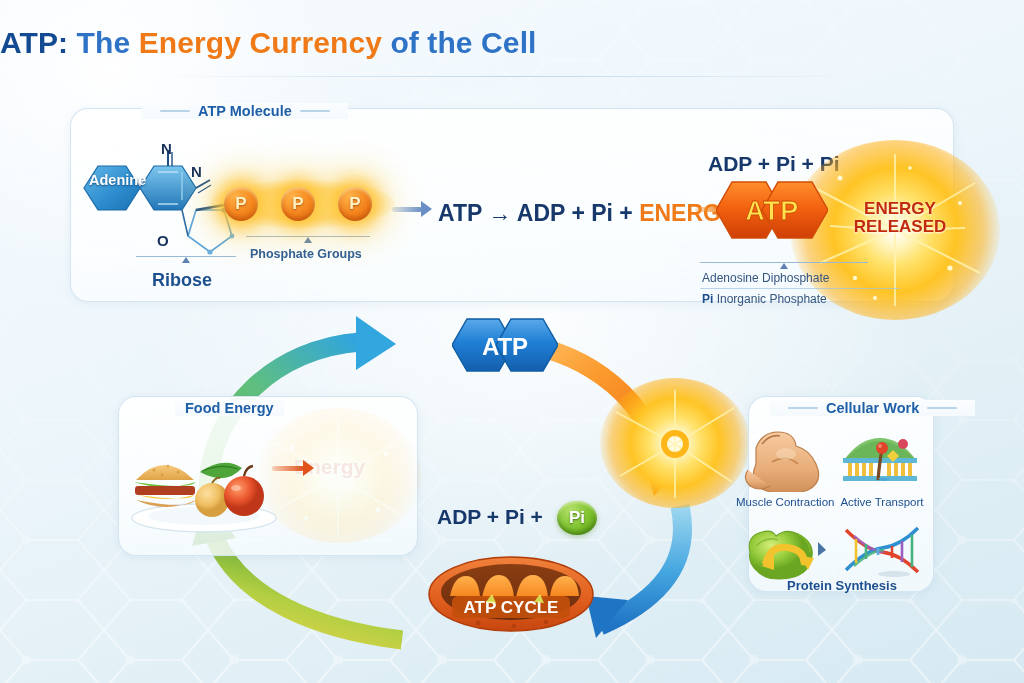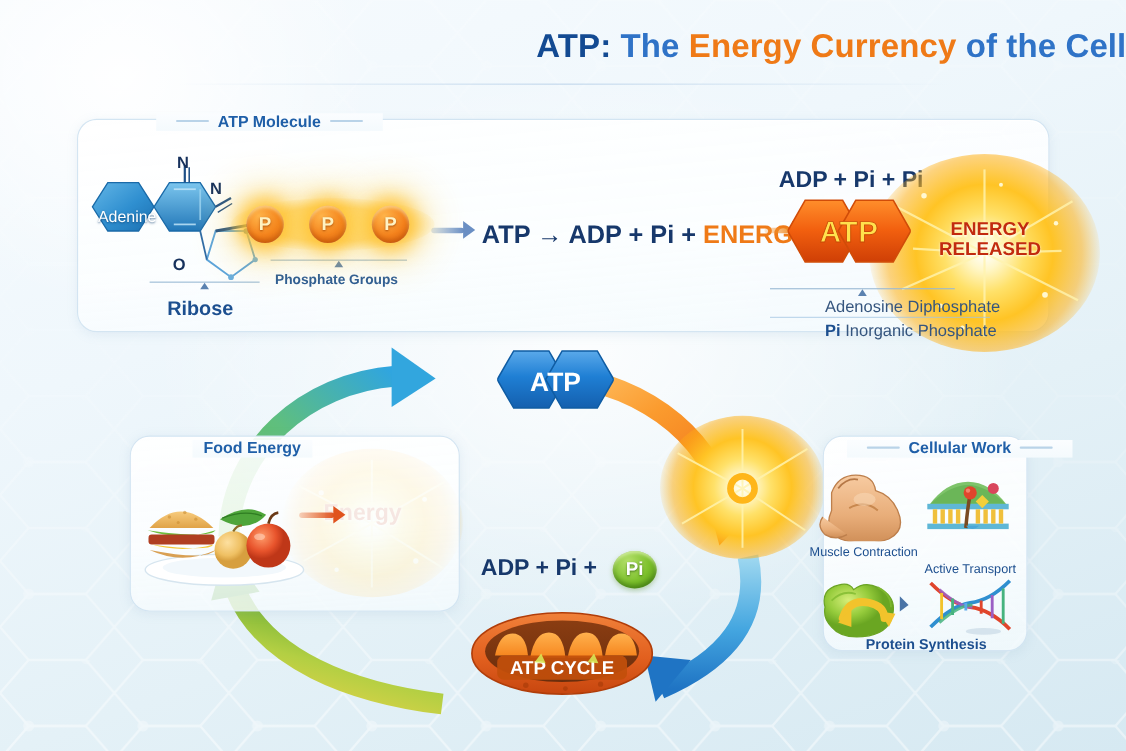--- a/index.html
+++ b/index.html
@@ -10,21 +10,21 @@
     position: relative;
   }
   
   #bg-mesh { position:absolute; inset:0; opacity:.55; pointer-events:none; }
   #bg-glow-tl { position:absolute; left:-120px; top:-140px; width:460px; height:420px;
      background: radial-gradient(ellipse at center, rgba(255,255,255,.95), rgba(255,255,255,0) 70%); }
   #bg-glow-c { position:absolute; left:120px; top:60px; width:820px; height:520px;
      background: radial-gradient(ellipse at center, rgba(255,255,255,.85), rgba(255,255,255,0) 68%); }
 
   
-  .title-wrap { position:absolute; left:0; top:26px; width:1024px; text-align:right; z-index:6;padding-left:36px; }
+  .title-wrap { position:absolute; left:0; top:26px; width:1024px; text-align:left; z-index:6; }
   .title { font-size:30px; font-weight:bold; letter-spacing:.1px; white-space:nowrap; }
   .t-navy { color:#134a92; }
   .t-blue { color:#2f73c7; }
   .t-orange { color:#ef7a17; }
   .title-rule { position:absolute; left:160px; top:76px; width:704px; height:1px;
      background:linear-gradient(to right, rgba(140,180,220,0), rgba(150,185,220,.55), rgba(140,180,220,0)); z-index:5;}
 
   
   .card {
     position:absolute; border-radius:18px;
@@ -78,21 +78,21 @@
      font-weight:bold; letter-spacing:.5px; }
 
   
   .burst { position:absolute; border-radius:50%; pointer-events:none;
      background: radial-gradient(circle at center, #ffffff 0%, #fff7c9 11%, #ffe169 26%, #ffc425 45%, rgba(255,176,20,.55) 64%, rgba(255,170,20,0) 78%); }
   .rays { position:absolute; pointer-events:none; }
 
   .energy-released { position:absolute; font-size:17px; font-weight:bold; color:#c22a0e;
      line-height:1.08; text-align:center; text-shadow:0 1px 2px rgba(255,255,255,.9); white-space:nowrap; z-index:6;}
 
-  .legend { position:absolute; font-size:15px; color:#35557e; white-space:nowrap;margin-left:48px; }
+  .legend { position:absolute; font-size:12px; color:#35557e; white-space:nowrap; }
   .legend b { color:#1d4f8f; }
   .legend-rule { position:absolute; height:1px; background:rgba(160,195,225,.7); }
 
   
   #cycle-svg { position:absolute; left:180px; top:300px; width:680px; height:360px; }
   .cyc-label { position:absolute; font-weight:bold; white-space:nowrap; }
 
   
   .icon-cap { position:absolute; font-size:11.5px; color:#1d4f8f; white-space:nowrap; text-align:center;}
   .icon-cap.big { font-size:13px; font-weight:bold; }
@@ -168,21 +168,21 @@
 
   <path d="M118 72 L152 66" stroke="#1e4f86" stroke-width="2.6"></path>
   <circle cx="152" cy="66" r="3" fill="#ffd24d"></circle>
   <circle cx="146" cy="72" r="2.6" fill="#3f7fbb"></circle>
   <circle cx="132" cy="114" r="2.6" fill="#6aaede"></circle>
   <circle cx="154" cy="98" r="2.4" fill="#6aaede"></circle>
 </svg>
 <div class="atom" style="left:161px; top:140px;">N</div>
 <div class="atom" style="left:191px; top:163px;">N</div>
 <div class="atom" style="left:157px; top:232px;">O</div>
-<div style="position:absolute; left:89px; top:190px; font-size:14.5px; font-weight:normal; color:#ffffff; text-shadow:0 1px 2px rgba(10,60,110,.75);">Adenine</div>
+<div style="position:absolute; left:89px; top:172px; font-size:14.5px; font-weight:bold; color:#ffffff; text-shadow:0 1px 2px rgba(10,60,110,.75);">Adenine</div>
 
 <div class="brace" style="left:136px; top:256px; width:100px;"></div>
 <div class="lbl-sub" style="left:152px; top:270px;">Ribose</div>
 
 <div class="glowbar" style="left:210px; top:180px; width:185px; height:48px;"></div>
 <div class="pcircle" style="left:224px; top:187px;">
     <span>P</span>
   </div>
 <div class="pcircle" style="left:281px; top:187px;">
     <span>P</span>
@@ -478,21 +478,21 @@
     <rect x="61" y="33" width="4" height="13"></rect>
       <rect x="68" y="33" width="4" height="13"></rect>
   </g>
   <path d="M38 50 q2 -22 4 -30" stroke="#7a4a22" stroke-width="3.2" fill="none"></path>
   <circle cx="42" cy="18" r="6" fill="#e0452c"></circle>
   <circle cx="40" cy="16" r="2" fill="#ff9c86" opacity=".7"></circle>
   <polygon points="53,20 59,26 53,32 47,26" fill="#f2cf3b"></polygon>
   <circle cx="63" cy="14" r="5" fill="#d9465c"></circle>
   <path d="M38 48 q6 6 12 0 z" fill="#4aa7d8"></path>
 </svg>
-<div class="icon-cap" style="left:836px; top:512px; width:92px;">Active Transport</div>
+<div class="icon-cap" style="left:836px; top:496px; width:92px;">Active Transport</div>
 
 <svg style="position:absolute; left:744px; top:522px;" width="84" height="58" viewBox="0 0 84 58">
   <defs>
       <radialGradient id="prot" cx=".35" cy=".3">
         <stop offset="0%" stop-color="#d6ee7a"></stop>
         <stop offset="60%" stop-color="#96cc3c"></stop>
         <stop offset="100%" stop-color="#6aa622"></stop>
       </radialGradient>
     </defs>
   <path d="M6 30 q-4 -16 12 -20 q10 -3 14 4 q10 -8 22 -2 q16 8 14 22 q-2 18 -22 22 q-24 4 -34 -8 q-8 -8 -6 -18 z" fill="url(#prot)" stroke="#6ba424" stroke-width="1.1"></path>

